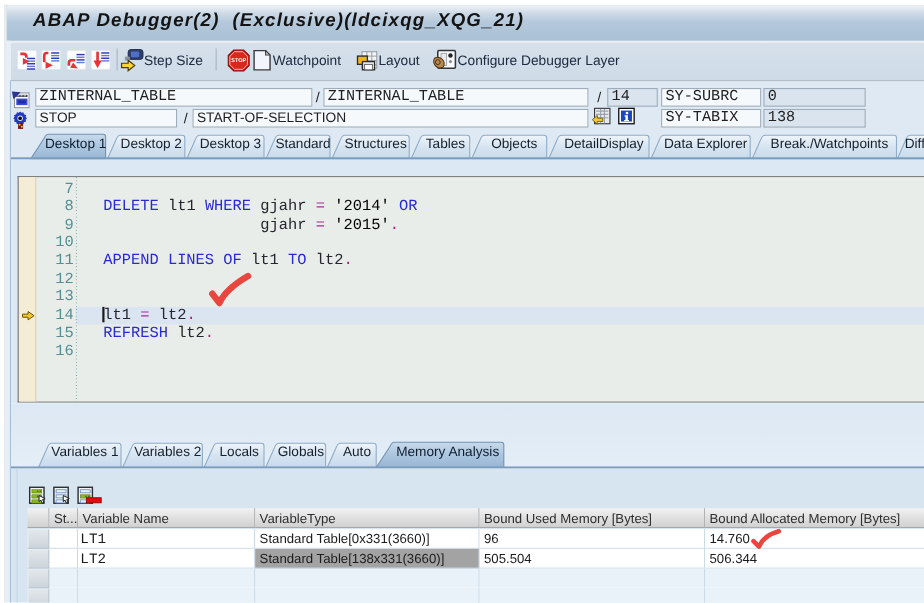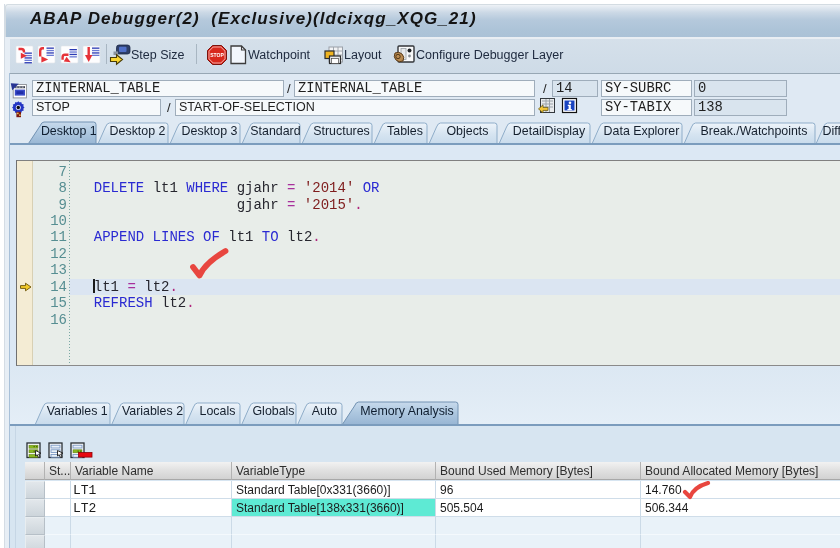--- a/index.html
+++ b/index.html
@@ -29,21 +29,21 @@
   .slash{font-size:13px;color:#222;top:2px;}
 
   
   #codebox{left:16px;top:160px;width:824px;height:206px;background:#e8ede9;
     border-top:1px solid #808080;border-left:2px solid #707070;border-bottom:1px solid #8a8a8a;box-sizing:border-box;}
   #creammargin{left:-1px;top:0px;width:15px;height:204px;background:#f4ecd4;border-right:1px solid #d8d0b4;}
   .lnum{font-family:"Liberation Mono",monospace;font-size:14px;color:#568e92;width:50px;text-align:right;}
   .cline{font-family:"Liberation Mono",monospace;font-size:14px;white-space:pre;color:#26262e;}
   .kw{color:#2a2ad2;}
   .op{color:#a8309c;}
-  .st{color:#7f1d1d;}
+  .st{color:#000000;}
   .pd{color:#b0257c;}
   #hlband{left:50.5px;top:117.5px;width:772px;height:16px;background:#dbe5f2;}
   #dotted{left:50.5px;top:0px;width:1px;height:204px;background-image:linear-gradient(to bottom,#7aa8a4 1px,transparent 1px);background-size:1px 3px;}
 
   
   #botgap{left:10px;top:367px;width:830px;height:57px;background:linear-gradient(to bottom,#dce8f3 0%,#dfeaf4 40%,#e4eef7 100%);}
   #botpanel{left:10px;top:426px;width:830px;height:122px;background:#d7e5f1;}
   #botline{left:10px;top:424px;width:830px;height:2px;background:#7b9cbd;}
   #topline{left:10px;top:143px;width:830px;height:2px;background:#7b9cbd;}
   #codesurround{left:10px;top:145px;width:830px;height:222px;background:#dce8f4;}
@@ -347,21 +347,21 @@
 <div class="abs th" style="left:641px;top:462px;width:200px;">Bound Allocated Memory [Bytes]</div>
 <div class="abs rowsel" style="left:25px;top:481px;width:20px;height:18px;"></div>
 <div class="abs td" style="left:45px;top:481px;width:26px;background:#ffffff;border-bottom:1px solid #cfdde9;font-size:12px;"></div>
 <div class="abs td mono" style="left:71px;top:481px;width:161px;background:#ffffff;border-bottom:1px solid #cfdde9;font-size:13px;padding-left:2px;">LT1</div>
 <div class="abs td" style="left:232px;top:481px;width:204px;background:#ffffff;border-bottom:1px solid #cfdde9;font-size:12px;">Standard Table[0x331(3660)]</div>
 <div class="abs td" style="left:436px;top:481px;width:205px;background:#ffffff;border-bottom:1px solid #cfdde9;font-size:12px;">96</div>
 <div class="abs td" style="left:641px;top:481px;width:200px;background:#ffffff;border-bottom:1px solid #cfdde9;font-size:12px;">14.760</div>
 <div class="abs rowsel" style="left:25px;top:499px;width:20px;height:18px;"></div>
 <div class="abs td" style="left:45px;top:499px;width:26px;background:#ffffff;border-bottom:1px solid #cfdde9;font-size:12px;"></div>
 <div class="abs td mono" style="left:71px;top:499px;width:161px;background:#ffffff;border-bottom:1px solid #cfdde9;font-size:13px;padding-left:2px;">LT2</div>
-<div class="abs td" style="left:232px;top:499px;width:204px;background:#5eead4;border-bottom:1px solid #cfdde9;font-size:12px;">Standard Table[138x331(3660)]</div>
+<div class="abs td" style="left:232px;top:499px;width:204px;background:#a3a3a3;border-bottom:1px solid #cfdde9;font-size:12px;">Standard Table[138x331(3660)]</div>
 <div class="abs td" style="left:436px;top:499px;width:205px;background:#ffffff;border-bottom:1px solid #cfdde9;font-size:12px;">505.504</div>
 <div class="abs td" style="left:641px;top:499px;width:200px;background:#ffffff;border-bottom:1px solid #cfdde9;font-size:12px;">506.344</div>
 <div class="abs rowsel" style="left:25px;top:517px;width:20px;height:18px;"></div>
 <div class="abs td" style="left:45px;top:517px;width:26px;background:#e9f2f9;border-bottom:1px solid #f4f9fd;font-size:12px;"></div>
 <div class="abs td mono" style="left:71px;top:517px;width:161px;background:#e9f2f9;border-bottom:1px solid #f4f9fd;font-size:13px;padding-left:2px;"></div>
 <div class="abs td" style="left:232px;top:517px;width:204px;background:#e9f2f9;border-bottom:1px solid #f4f9fd;font-size:12px;"></div>
 <div class="abs td" style="left:436px;top:517px;width:205px;background:#e9f2f9;border-bottom:1px solid #f4f9fd;font-size:12px;"></div>
 <div class="abs td" style="left:641px;top:517px;width:200px;background:#e9f2f9;border-bottom:1px solid #f4f9fd;font-size:12px;"></div>
 <div class="abs rowsel" style="left:25px;top:535px;width:20px;height:18px;"></div>
 <div class="abs td" style="left:45px;top:535px;width:26px;background:#e9f2f9;border-bottom:1px solid #f4f9fd;font-size:12px;"></div>

